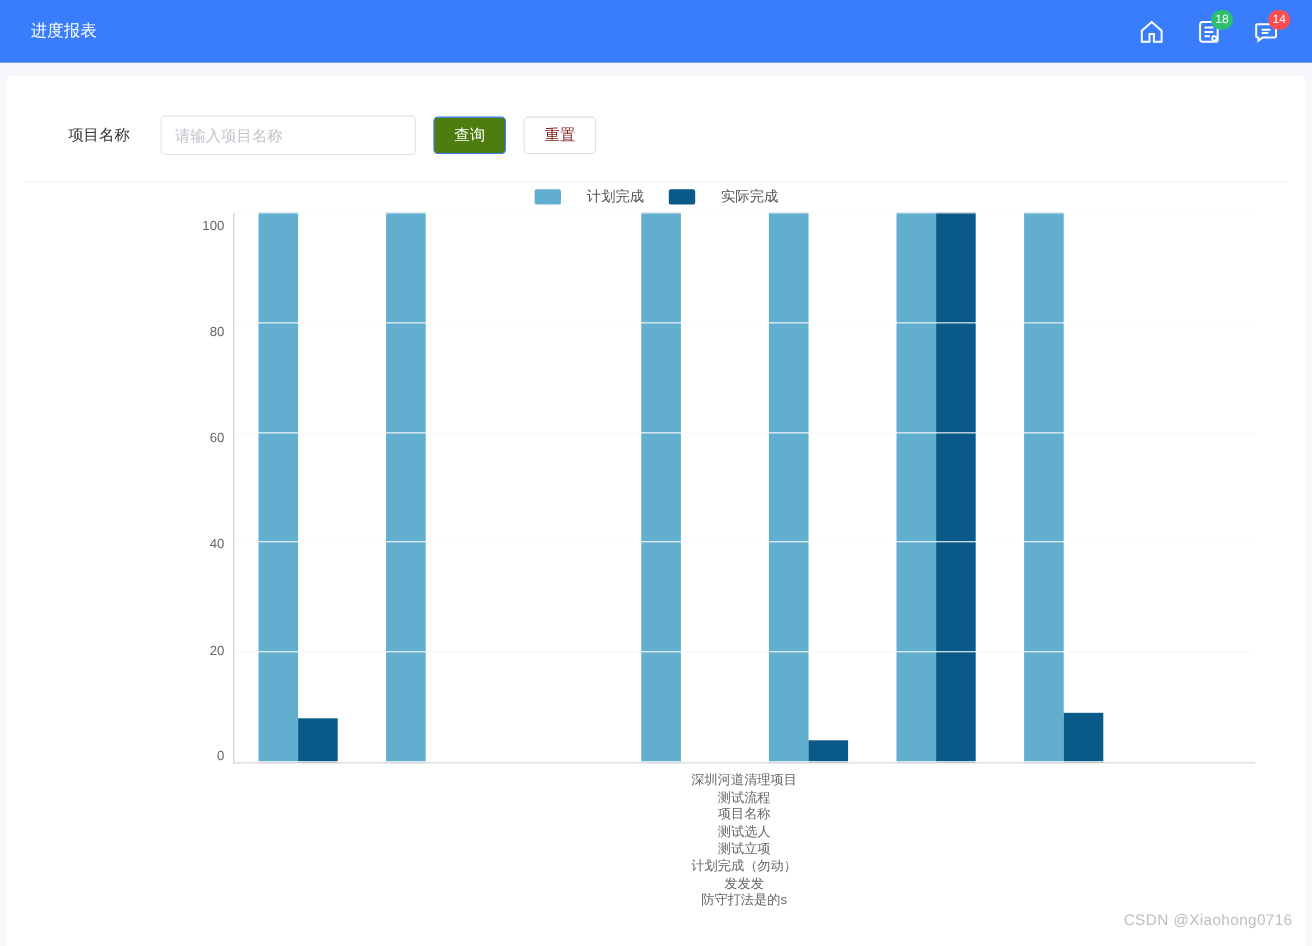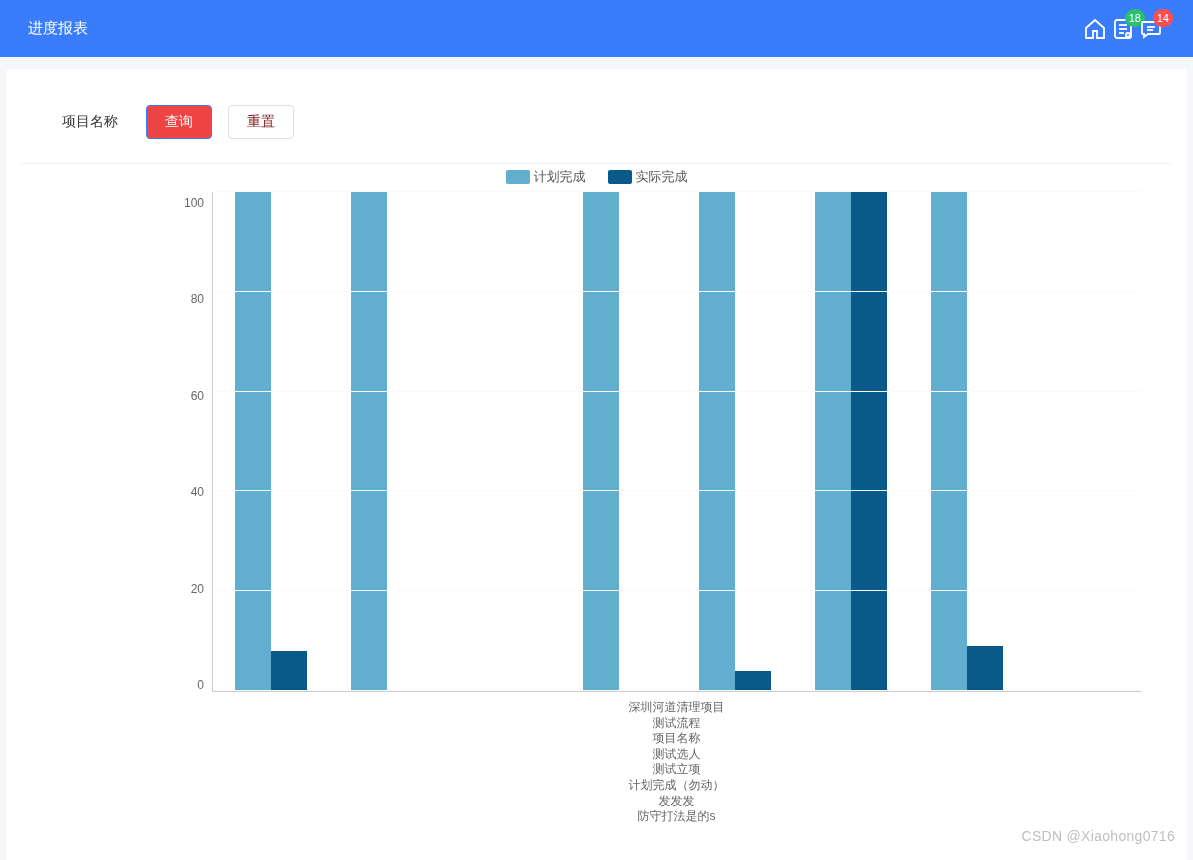--- a/index.html
+++ b/index.html
@@ -1,35 +1,35 @@
 <!DOCTYPE html>
 <html><head>
   <meta charset="utf-8">
   <style>
     * { margin: 0; padding: 0; box-sizing: border-box; }
     body { font-family: -apple-system, BlinkMacSystemFont, "PingFang SC", "Microsoft YaHei", sans-serif; background: #f5f7fa; color: #333; }
     .header { background: #3a7dfc; color: #fff; height: 57px; display: flex; align-items: center; padding: 0 28px; justify-content: space-between; }
     .header-title { font-size: 15px; font-weight: 400; }
-    .header-icons { display: flex; align-items: center; }
+    .header-icons { display: flex; gap: 24px; align-items: center; }
     .hicon { position: relative; width: 28px; height: 28px; display: flex; align-items: center; justify-content: center; cursor: pointer; }
     .hicon svg { stroke: #fff; fill: none; stroke-width: 1.8; }
     .badge { position: absolute; top: -6px; right: -8px; min-width: 18px; height: 18px; border-radius: 9px; font-size: 11px; line-height: 18px; text-align: center; color: #fff; padding: 0 4px; }
     .badge.green { background: #2bbf6e; }
     .badge.red { background: #ff4d4f; }
     .content { background: #fff; margin: 12px 6px 0 6px; border-radius: 4px; padding: 20px 16px 40px 16px; min-height: 780px; }
     .search-row { display: flex; align-items: center; gap: 16px; padding: 16px 40px 24px 40px; border-bottom: 1px solid #eee; }
     .label { font-size: 14px; color: #333; margin-right: 12px; }
     .input { height: 36px; width: 232px; border: 1px solid #dcdfe6; border-radius: 4px; padding: 0 12px; font-size: 14px; outline: none; }
     .input::placeholder { color: #c0c4cc; }
     .btn { height: 34px; padding: 0 18px; border-radius: 4px; font-size: 14px; cursor: pointer; border: 1px solid transparent; }
-    .btn.primary { background: #ef4444; color: #fff; border-color: #3a7dfc; }
+    .btn.primary { background: #4d7c0f; color: #fff; border-color: #3a7dfc; }
     .btn.default { background: #fff; color: #7f1d1d; border: 1px solid #dcdfe6; }
     .section-title { font-size: 14px; color: #555; padding: 22px 0 12px 4px; }
     .legend { display: flex; justify-content: center; gap: 22px; align-items: center; margin: 4px 0 6px 0; }
-    .legend-item { display: flex; align-items: center; gap: 4px; font-size: 13px; color: #555; }
+    .legend-item { display: flex; align-items: center; gap: 24px; font-size: 13px; color: #555; }
     .swatch { width: 24px; height: 14px; border-radius: 2px; }
     .swatch.light { background: #61aecf; }
     .swatch.dark  { background: #0a5a89; }
     .chart-wrap { display: flex; padding-left: 140px; padding-right: 30px; }
     .ylabels { width: 50px; display: flex; flex-direction: column; justify-content: space-between; align-items: flex-end; font-size: 12px; color: #666; padding: 4px 8px 0 0; height: 500px; }
     .plot { flex: 1; position: relative; height: 500px; border-left: 1px solid #ccc; border-bottom: 1px solid #ccc; }
     .gridline { position: absolute; left: 0; right: 0; border-top: 1px solid #f9f9f9; }
     .bars { position: absolute; inset: 0; display: flex; align-items: flex-end; }
     .group { flex: 1; display: flex; justify-content: center; align-items: flex-end; gap: 0; min-width: 0; }
     .bar { width: 36px; }
@@ -67,20 +67,21 @@
           <line x1="8" y1="13" x2="14" y2="13"></line>
         </svg>
       <span class="badge red">14</span>
     </div>
   </div>
 </div>
 
 <div class="content">
   <div class="search-row">
     <span class="label">项目名称</span>
+    <input class="input" placeholder="请输入项目名称" style="">
     <button class="btn primary">查询</button>
     <button class="btn default">重置</button>
   </div>
 
 
   <div class="legend">
     <div class="legend-item">
       <span class="swatch light"></span>
       <span>计划完成</span>
     </div>

